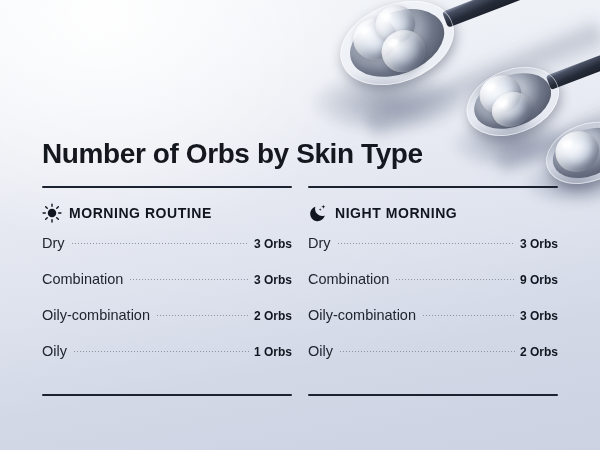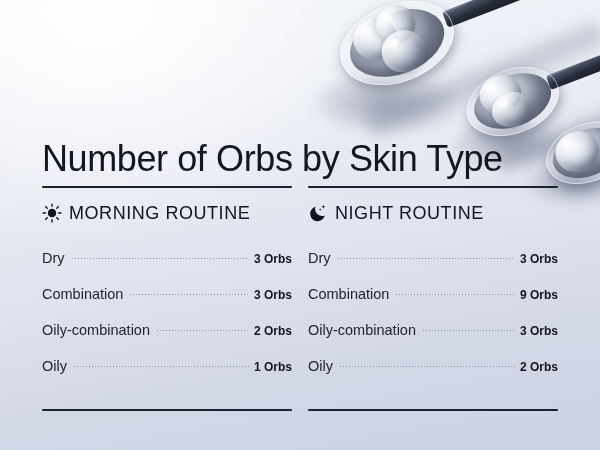--- a/index.html
+++ b/index.html
@@ -109,22 +109,22 @@
   
   .content {
     position: absolute;
     inset: 0;
   }
 
   .page-title {
     position: absolute;
     left: 42px;
     top: 138px;
-    font-size: 36px;
-    font-weight: normal;
+    font-size: 28px;
+    font-weight: bold;
     letter-spacing: -0.4px;
     color: #14181e;
     white-space: nowrap;
   }
 
   .columns {
     position: absolute;
     left: 42px;
     top: 186px;
     width: 516px;
@@ -151,29 +151,29 @@
     margin-bottom: 8px;
   }
   .routine-head .icon {
     flex: 0 0 auto;
     width: 20px;
     height: 20px;
     display: block;
     color: #101520;
   }
   .routine-head .label {
-    font-size: 18px;
-    font-weight: normal;
+    font-size: 14px;
+    font-weight: bold;
     letter-spacing: 0.55px;
     color: #10151f;
     white-space: nowrap;
   }
 
   .rows {
-    margin-top: 23px;
+    margin-top: 8px;
   }
   .row {
     display: flex;
     align-items: baseline;
     height: 36px;
   }
   .row .name {
     font-size: 14.5px;
     font-weight: normal;
     color: #20262f;
@@ -298,21 +298,21 @@
         <div class="rule top"></div>
 
         <div class="routine-head">
           <span class="icon">
             <svg viewBox="0 0 24 24" width="20" height="20" aria-hidden="true">
               <path d="M20.2 15.0a8.6 8.6 0 0 1-11.3-10.6A8.9 8.9 0 1 0 20.2 15.0z" fill="currentColor"></path>
               <path d="M18.4 2.0l0.65 1.85 1.85 0.65 -1.85 0.65 -0.65 1.85 -0.65 -1.85 -1.85 -0.65 1.85 -0.65z" fill="currentColor"></path>
               <path d="M14.6 6.4l0.42 1.2 1.2 0.42 -1.2 0.42 -0.42 1.2 -0.42 -1.2 -1.2 -0.42 1.2 -0.42z" fill="currentColor"></path>
             </svg>
           </span>
-          <span class="label">NIGHT ROUTINE</span>
+          <span class="label">NIGHT MORNING</span>
         </div>
 
         <div class="rows">
           <div class="row">
             <span class="name">Dry</span>
             <span class="leader"></span>
             <span class="value">3 Orbs</span>
           </div>
           <div class="row">
             <span class="name">Combination</span>

